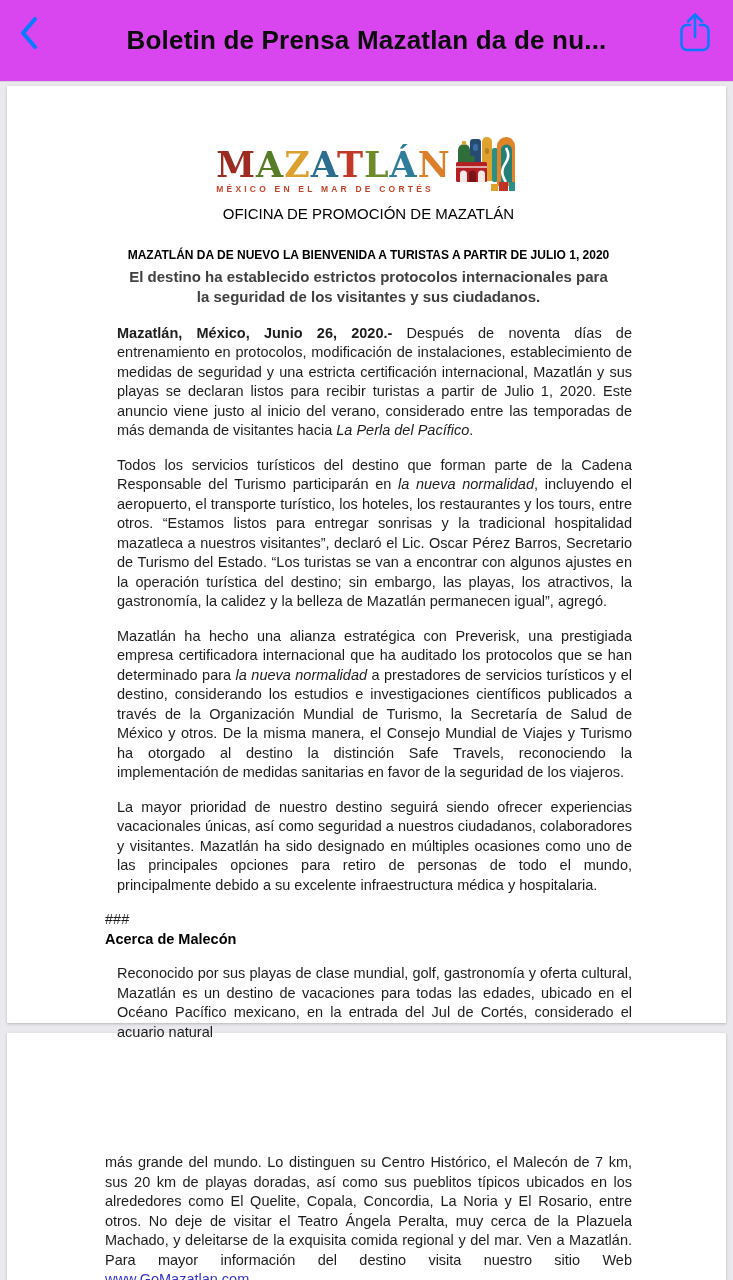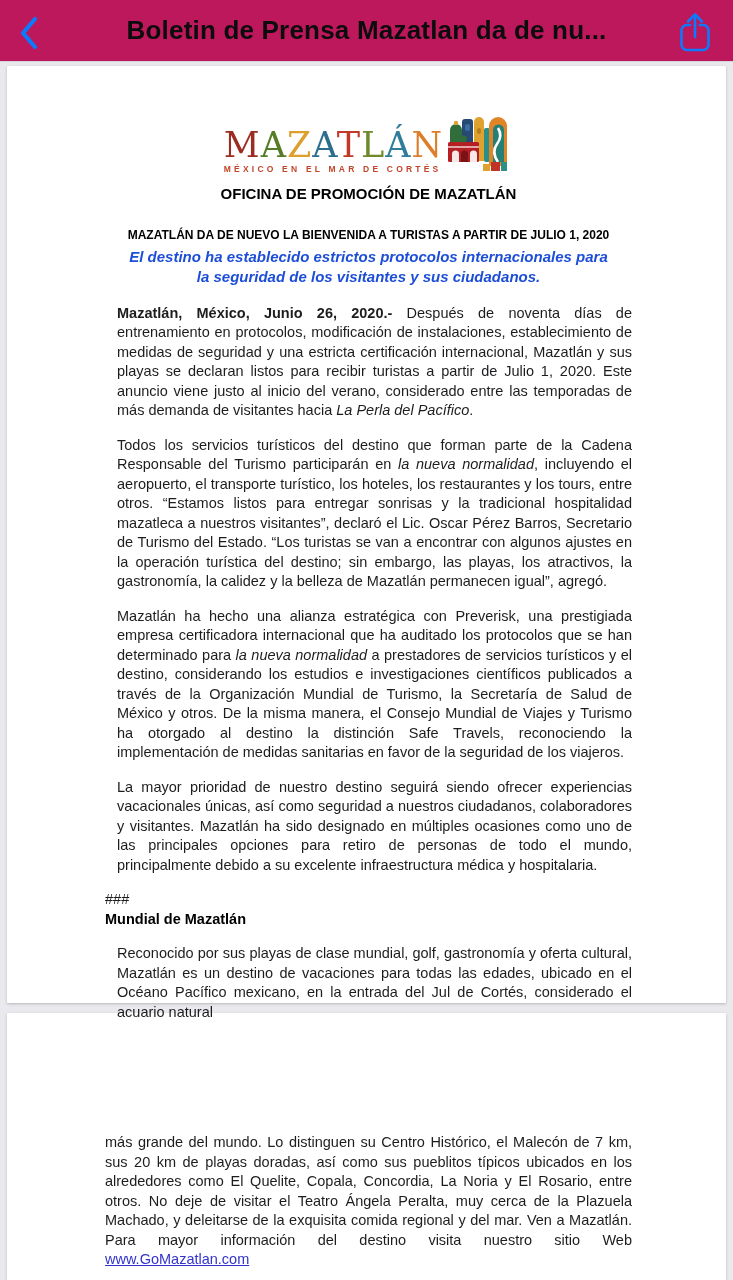--- a/index.html
+++ b/index.html
@@ -5,21 +5,21 @@
   * { margin:0; padding:0; box-sizing:border-box; }
   html,body { width:733px; height:1280px; overflow:hidden; }
   body {
     background:#e9e9ee;
     font-family:"Liberation Sans", sans-serif;
     -webkit-font-smoothing:antialiased;
   }
 
   
   .navbar {
-    position:relative; height:62px; background:#be185d;
+    position:relative; height:82px; background:#d946ef;
     border-bottom:1px solid #d4d4d9;
     display:flex; align-items:center; justify-content:center;
   }
   .back-btn {
     position:absolute; left:14px; top:14px; width:30px; height:38px;
     display:flex; align-items:center; justify-content:center; cursor:pointer;
   }
   .nav-title {
     max-width:560px; overflow:hidden; white-space:nowrap;
     font-size:26px; font-weight:700; color:#0c0c0d; letter-spacing:0.2px;
@@ -40,40 +40,40 @@
   .page-2 { height:575px; margin-top:10px; }
   .page-inner {
     padding:0 94px 0 98px;
     font-size:14.5px; line-height:19.5px; color:#1d1d1f;
   }
 
   
   .logo-row { padding-top:50px; display:flex; justify-content:center; align-items:flex-end; }
   .logo-text { text-align:left; margin-right:2px; }
   .wordmark {
-    font-family:"DejaVu Serif", serif; font-weight:400;
+    font-family:"DejaVu Serif", serif; font-weight:700;
     font-size:35px; line-height:36px; letter-spacing:1px;
   }
   .logo-tagline {
     font-size:8.5px; font-weight:700; letter-spacing:3.2px;
     color:#c2452a; margin-top:1px;
   }
   .skyline { width:62px; height:58px; margin-left:2px; }
 
   
   .office-heading {
-    text-align:center; font-weight:700; font-size:15px; margin-top:10px; color:#000;
+    text-align:center; font-weight:400; font-size:15px; margin-top:10px; color:#000;
   }
   .headline {
     text-align:center; font-weight:700; font-size:12px; line-height:20px;
     max-width:545px; margin:21px auto 0 auto; color:#000;
   }
   .subhead {
-    text-align:center; font-weight:700; font-style:italic; font-size:15px; line-height:20px;
-    max-width:480px; margin:2px auto 16px auto; color:#1d4ed8;
+    text-align:center; font-weight:700; font-size:15px; line-height:20px;
+    max-width:480px; margin:2px auto 16px auto; color:#404040;
   }
   .para { text-align:justify; margin-top:15px;margin-left:12px; }
   .para.first { margin-top:17px; }
   .hashes { margin-top:15px; }
   .about-heading { font-weight:700; color:#000; }
   .p2-para { text-align:justify; padding-top:120px; }
   .contact { margin-top:15px; }
   .contact div { line-height:20.5px;text-decoration:underline; }
 
   .b { font-weight:700; }
@@ -141,21 +141,21 @@
       <div class="office-heading">OFICINA DE PROMOCIÓN DE MAZATLÁN</div>
       <div class="headline">MAZATLÁN DA DE NUEVO LA BIENVENIDA A TURISTAS A PARTIR DE JULIO 1, 2020</div>
       <div class="subhead">El destino ha establecido estrictos protocolos internacionales para la seguridad de los visitantes y sus ciudadanos.</div>
 
       <p class="para first"><span class="b">Mazatlán, México, Junio 26, 2020.-</span><span> Después de noventa días de entrenamiento en protocolos, modificación de instalaciones, establecimiento de medidas de seguridad y una estricta certificación internacional, Mazatlán y sus playas se declaran listos para recibir turistas a partir de Julio 1, 2020. Este anuncio viene justo al inicio del verano, considerado entre las temporadas de más demanda de visitantes hacia </span><span class="i">La Perla del Pacífico</span><span>.</span></p>
       <p class="para"><span>Todos los servicios turísticos del destino que forman parte de la Cadena Responsable del Turismo participarán en </span><span class="i">la nueva normalidad</span><span>, incluyendo el aeropuerto, el transporte turístico, los hoteles, los restaurantes y los tours, entre otros. “Estamos listos para entregar sonrisas y la tradicional hospitalidad mazatleca a nuestros visitantes”, declaró el Lic. Oscar Pérez Barros, Secretario de Turismo del Estado. “Los turistas se van a encontrar con algunos ajustes en la operación turística del destino; sin embargo, las playas, los atractivos, la gastronomía, la calidez y la belleza de Mazatlán permanecen igual”, agregó.</span></p>
       <p class="para"><span>Mazatlán ha hecho una alianza estratégica con Preverisk, una prestigiada empresa certificadora internacional que ha auditado los protocolos que se han determinado para </span><span class="i">la nueva normalidad</span><span> a prestadores de servicios turísticos y el destino, considerando los estudios e investigaciones científicos publicados a través de la Organización Mundial de Turismo, la Secretaría de Salud de México y otros. De la misma manera, el Consejo Mundial de Viajes y Turismo ha otorgado al destino la distinción Safe Travels, reconociendo la implementación de medidas sanitarias en favor de la seguridad de los viajeros.</span></p>
       <p class="para"><span>La mayor prioridad de nuestro destino seguirá siendo ofrecer experiencias vacacionales únicas, así como seguridad a nuestros ciudadanos, colaboradores y visitantes. Mazatlán ha sido designado en múltiples ocasiones como uno de las principales opciones para retiro de personas de todo el mundo, principalmente debido a su excelente infraestructura médica y hospitalaria.</span></p>
 
       <div class="hashes">###</div>
-      <div class="about-heading">Mundial de Mazatlán</div>
+      <div class="about-heading">Acerca de Malecón</div>
 
       <p class="para"><span>Reconocido por sus playas de clase mundial, golf, gastronomía y oferta cultural, Mazatlán es un destino de vacaciones para todas las edades, ubicado en el Océano Pacífico mexicano, en la entrada del Jul de Cortés, considerado el acuario natural</span></p>
     </div>
   </div>
 
   <div class="page page-2">
     <div class="page-inner">
       <p class="p2-para"><span>más grande del mundo. Lo distinguen su Centro Histórico, el Malecón de 7 km, sus 20 km de playas doradas, así como sus pueblitos típicos ubicados en los alrededores como El Quelite, Copala, Concordia, La Noria y El Rosario, entre otros. No deje de visitar el Teatro Ángela Peralta, muy cerca de la Plazuela Machado, y deleitarse de la exquisita comida regional y del mar. Ven a Mazatlán. Para mayor información del destino visita nuestro sitio Web </span><span class="link">www.GoMazatlan.com</span></p>
       <div class="contact">
         <div>Contacto de prensa: Julio Birrueta</div>

